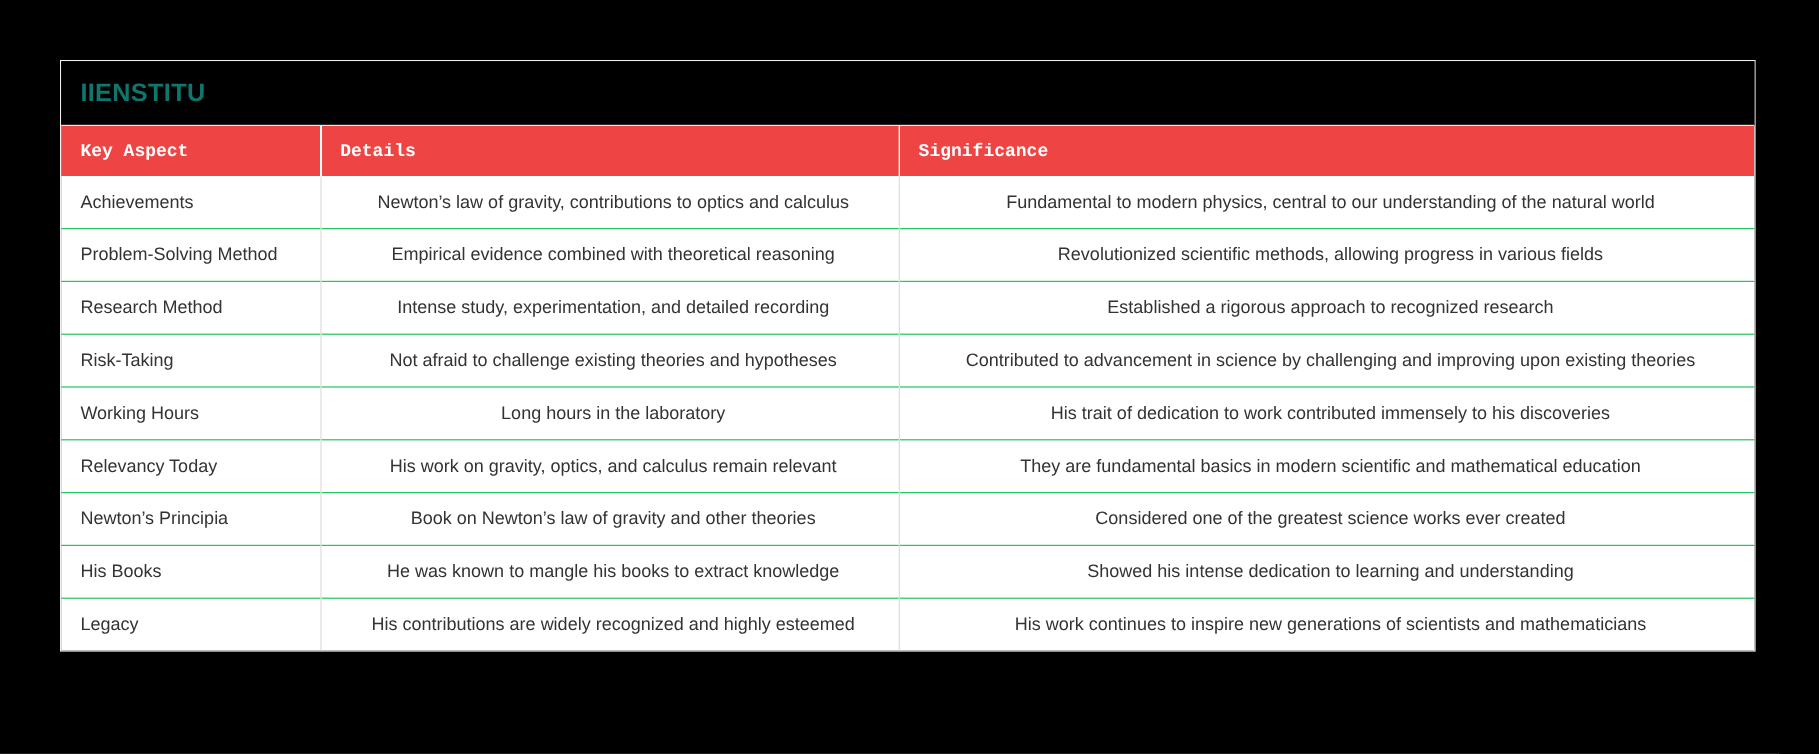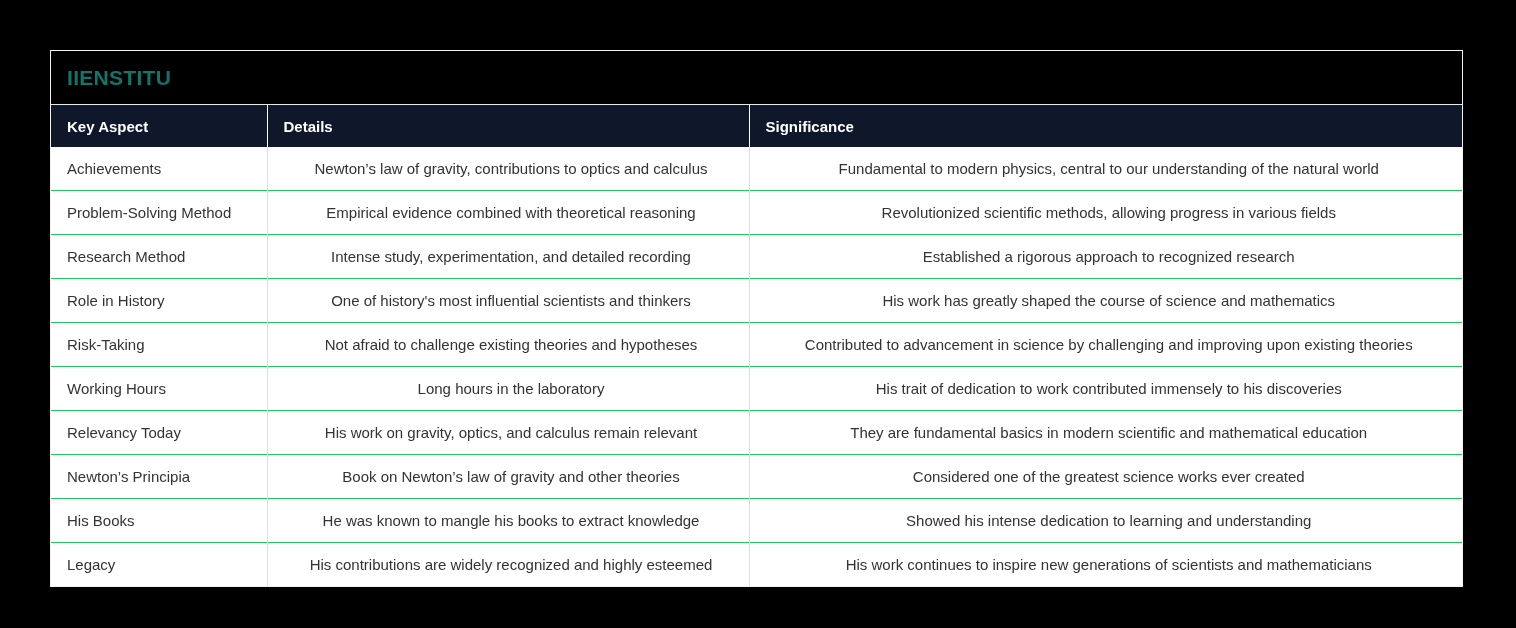--- a/index.html
+++ b/index.html
@@ -40,21 +40,22 @@
     font-weight: 700;
     letter-spacing: 0.3px;
   }
   table.data-table {
     width: 100%;
     border-collapse: collapse;
     table-layout: fixed;
     background: #ffffff;
   }
   table.data-table thead tr {
-    background: #0f172a;
+    background: #ef4444;
+    font-family: Liberation Mono, monospace;
   }
   table.data-table th {
     color: #ffffff;
     font-size: 15px;
     font-weight: 700;
     text-align: left;
     padding: 11px 14px 11px 16px;
     height: 20px;
     box-sizing: content-box;
     white-space: nowrap;
@@ -118,25 +119,20 @@
           <td>Problem-Solving Method</td>
           <td>Empirical evidence combined with theoretical reasoning</td>
           <td>Revolutionized scientific methods, allowing progress in various fields</td>
         </tr>
         <tr>
           <td>Research Method</td>
           <td>Intense study, experimentation, and detailed recording</td>
           <td>Established a rigorous approach to recognized research</td>
         </tr>
         <tr>
-          <td>Role in History</td>
-          <td>One of history's most influential scientists and thinkers</td>
-          <td>His work has greatly shaped the course of science and mathematics</td>
-        </tr>
-        <tr>
           <td>Risk-Taking</td>
           <td>Not afraid to challenge existing theories and hypotheses</td>
           <td>Contributed to advancement in science by challenging and improving upon existing theories</td>
         </tr>
         <tr>
           <td>Working Hours</td>
           <td>Long hours in the laboratory</td>
           <td>His trait of dedication to work contributed immensely to his discoveries</td>
         </tr>
         <tr>

